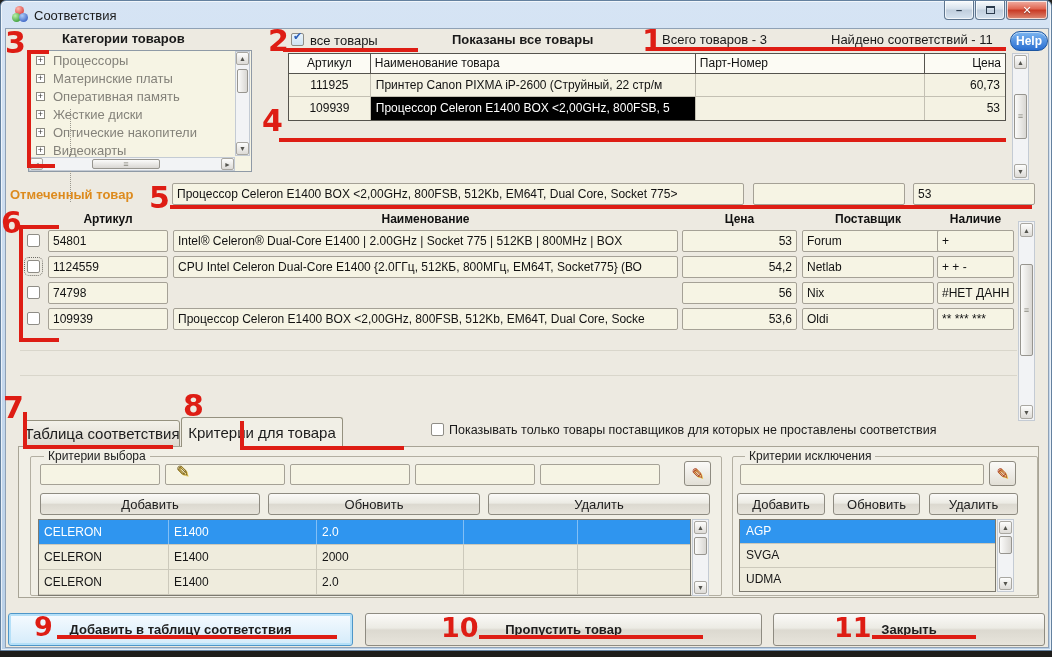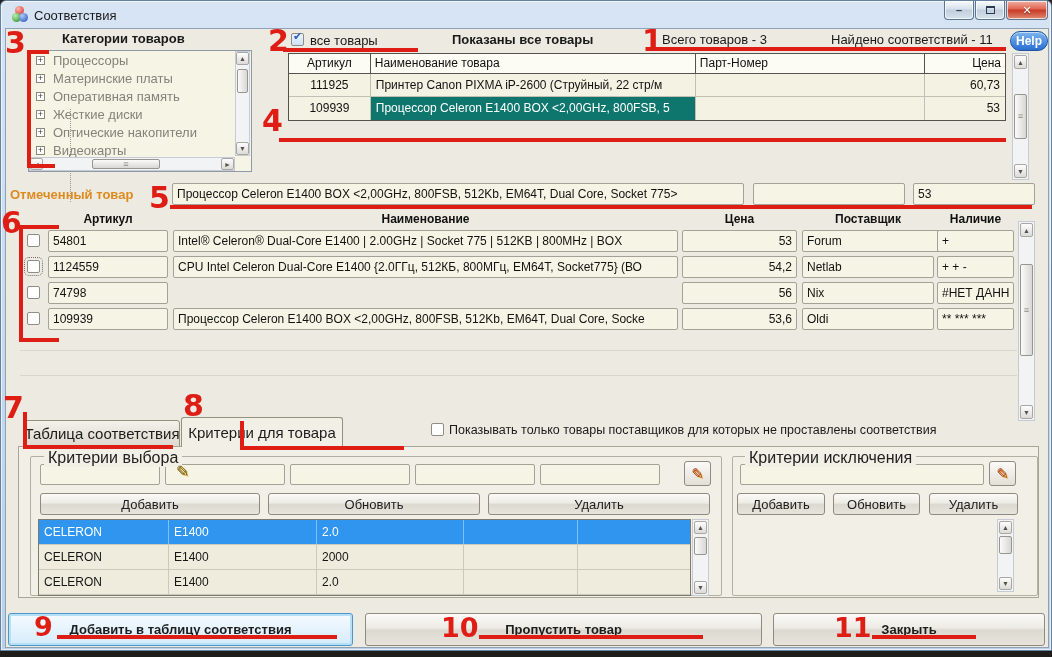--- a/index.html
+++ b/index.html
@@ -43,33 +43,33 @@
 .sbh .sb-th{background:linear-gradient(#fbfbfa,#d9d7d3)}
 
 .t1{position:absolute;left:288px;top:53px;width:718px;border:1px solid #55534d;background:#f4f2e3}
 .t1 .hrow{display:flex;height:20px;background:#fcfbf4;border-bottom:1px solid #55534d}
 .t1 .hcell{font-size:12px;line-height:19px;padding:0 4px;border-right:1px solid #55534d;overflow:hidden;white-space:nowrap;color:#111}
 .t1 .row{display:flex;height:23px;border-bottom:1px solid #c3c0b3}
 .t1 .row:last-child{border-bottom:none}
 .t1 .cell{font-size:12px;line-height:22px;padding:0 5px;border-right:1px solid #c3c0b3;overflow:hidden;white-space:nowrap;color:#121212}
 .w-art{width:82px;text-align:center}.w-name{width:326px}.w-part{width:230px}.w-price{width:80px;text-align:right}
 .hcell.w-price,.cell.w-price{border-right:none}
-.cell.sel{background:#0f766e;color:#fff}
+.cell.sel{background:#000000;color:#fff}
 
 .t2h{position:absolute;top:212px;font-size:12px;font-weight:bold;color:#111;text-align:center}
 .t2row{position:absolute;left:0;width:1052px;height:22px}
 .t2row .field{top:0;height:22px;line-height:20px}
 .faint{position:absolute;left:20px;width:997px;height:1px;background:#d9d6cb}
 
 .tab{position:absolute;display:flex;align-items:center;justify-content:center;font-size:15px;color:#1c1c1c;border:1px solid #95917f;border-radius:3px 3px 0 0;white-space:nowrap}
 .tab.inactive{background:linear-gradient(#f3f1ea,#ddd9cf);z-index:1}
 .tab.active{background:#f1efe6;border-bottom:none;z-index:4}
 .panel{position:absolute;left:18px;top:446px;width:1021px;height:152px;background:#f1efe6;border:1px solid #a8a496;z-index:2}
 .groupbox{position:absolute;border:1px solid #b3afa2;border-radius:2px;z-index:3}
-.legend{position:absolute;font-size:16px;color:#222;background:#f1efe6;padding:0 4px;z-index:4;white-space:nowrap}
+.legend{position:absolute;font-size:12px;color:#222;background:#f1efe6;padding:0 4px;z-index:4;white-space:nowrap}
 
 .g1{position:absolute;left:38px;top:519px;width:653px;height:77px;border:1px solid #7d7a70;background:#efecdd;z-index:3;overflow:hidden}
 .grow{display:flex;height:25px;border-bottom:1px solid #ccc9bb}
 .gcell{font-size:12px;line-height:24px;padding:0 5px;border-right:1px solid #ccc9bb;overflow:hidden;white-space:nowrap;color:#161616}
 .gc1{width:130px}.gc2{width:148px}.gc3{width:147px}.gc4{width:114px}.gc5{flex:1;border-right:none}
 .grow.sel{background:#2f95ef}
 .grow.sel .gcell{color:#fff;border-right-color:rgba(255,255,255,.4)}
 .xlist{position:absolute;left:739px;top:519px;width:257px;height:73px;border:1px solid #7d7a70;background:#efecdd;z-index:3;overflow:hidden}
 .xrow{height:24px;font-size:12px;line-height:23px;padding:0 6px;border-bottom:1px solid #ccc9bb;color:#161616}
 .xrow.sel{background:#2f95ef;color:#fff}
@@ -285,20 +285,25 @@
 
   <div class="groupbox" style="left:732px;top:456px;width:306px;height:140px"></div>
   <div class="legend" style="left:745px;top:449px">Критерии исключения</div>
   <div class="field" style="left:740px;top:464px;width:244px;height:21px;z-index:3"></div>
   <div class="pencil-btn" style="left:989px;top:461px">
       <span class="pencil">✎</span>
     </div>
   <div class="btn" style="left:737px;top:493px;width:88px;height:22px;z-index:3">Добавить</div>
   <div class="btn" style="left:833px;top:493px;width:87px;height:22px;z-index:3">Обновить</div>
   <div class="btn" style="left:929px;top:493px;width:89px;height:22px;z-index:3">Удалить</div>
+  <div class="xlist">
+    <div class="xrow sel">AGP</div>
+    <div class="xrow">SVGA</div>
+    <div class="xrow">UDMA</div>
+  </div>
   <div class="sbv" style="left:997px;top:519px;width:17px;height:73px;z-index:3">
     <span class="sb-arr" style="left:1px;top:1px;width:13px;height:13px">▲</span>
     <span class="sb-th" style="left:1px;top:16px;width:13px;height:18px"></span>
     <span class="sb-arr" style="left:1px;bottom:1px;width:13px;height:13px">▼</span>
   </div>
 
   <div class="btn primary" style="left:8px;top:613px;width:345px;height:33px">Добавить в таблицу соответствия</div>
   <div class="btn big" style="left:365px;top:613px;width:397px;height:33px">Пропустить товар</div>
   <div class="btn big" style="left:773px;top:613px;width:272px;height:33px">Закрыть</div>
 

